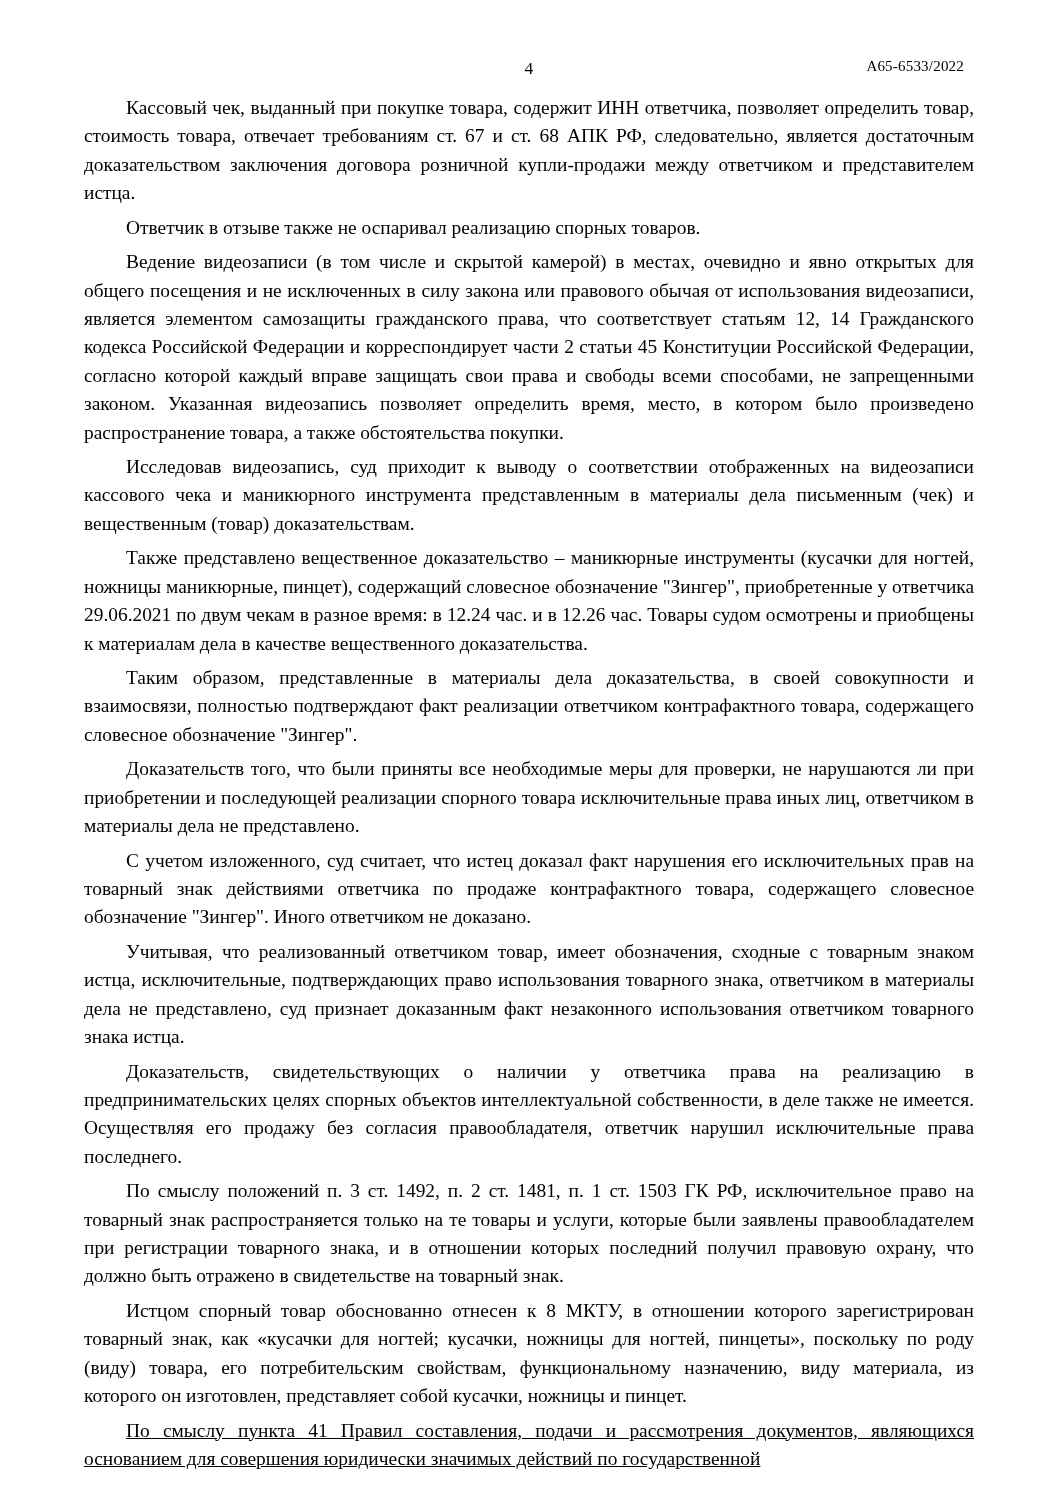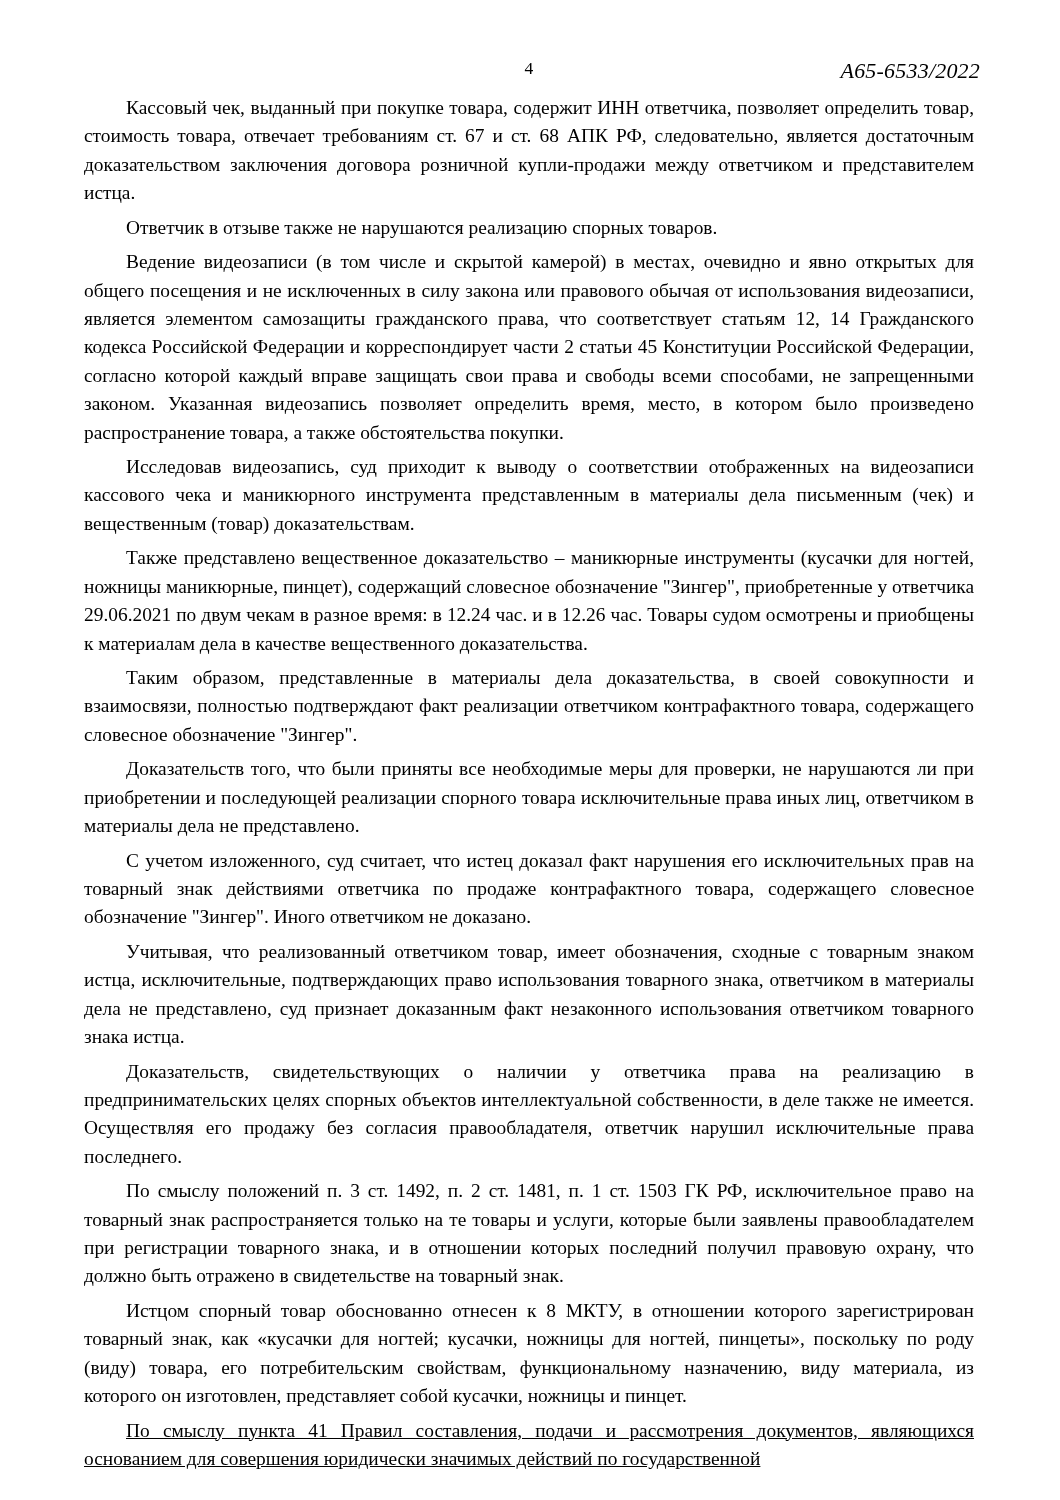--- a/index.html
+++ b/index.html
@@ -26,25 +26,24 @@
   .page-number {
     position: absolute;
     left: 50%;
     transform: translateX(-50%);
     top: 0;
     font-size: 17.5px;
     letter-spacing: 0.2px;
   }
   .case-number {
     position: absolute;
-    right: 0;
+    right: 16px;
     top: 0;
-    font-size: 22px;
+    font-size: 15px;
     letter-spacing: 0.2px;
-    font-style: italic;
   }
   .body-text {
     font-size: 19.4px;
     line-height: 1.465;
     text-align: justify;
     text-justify: inter-word;
     hyphens: none;
   }
   .body-text p {
     margin: 6px;
@@ -61,21 +60,21 @@
 
 <div class="page">
 
   <div class="header-row">
     <div class="page-number">4</div>
     <div class="case-number">А65-6533/2022</div>
   </div>
 
   <div class="body-text">
     <p>Кассовый чек, выданный при покупке товара, содержит ИНН ответчика, позволяет определить товар, стоимость товара, отвечает требованиям ст. 67 и ст. 68 АПК РФ, следовательно, является достаточным доказательством заключения договора розничной купли-продажи между ответчиком и представителем истца.</p>
-    <p>Ответчик в отзыве также не нарушаются реализацию спорных товаров.</p>
+    <p>Ответчик в отзыве также не оспаривал реализацию спорных товаров.</p>
     <p>Ведение видеозаписи (в том числе и скрытой камерой) в местах, очевидно и явно открытых для общего посещения и не исключенных в силу закона или правового обычая от использования видеозаписи, является элементом самозащиты гражданского права, что соответствует статьям 12, 14 Гражданского кодекса Российской Федерации и корреспондирует части 2 статьи 45 Конституции Российской Федерации, согласно которой каждый вправе защищать свои права и свободы всеми способами, не запрещенными законом. Указанная видеозапись позволяет определить время, место, в котором было произведено распространение товара, а также обстоятельства покупки.</p>
     <p>Исследовав видеозапись, суд приходит к выводу о соответствии отображенных на видеозаписи кассового чека и маникюрного инструмента представленным в материалы дела письменным (чек) и вещественным (товар) доказательствам.</p>
     <p>Также представлено вещественное доказательство – маникюрные инструменты (кусачки для ногтей, ножницы маникюрные, пинцет), содержащий словесное обозначение "Зингер", приобретенные у ответчика 29.06.2021 по двум чекам в разное время: в 12.24 час. и в 12.26 час. Товары судом осмотрены и приобщены к материалам дела в качестве вещественного доказательства.</p>
     <p>Таким образом, представленные в материалы дела доказательства, в своей совокупности и взаимосвязи, полностью подтверждают факт реализации ответчиком контрафактного товара, содержащего словесное обозначение "Зингер".</p>
     <p>Доказательств того, что были приняты все необходимые меры для проверки, не нарушаются ли при приобретении и последующей реализации спорного товара исключительные права иных лиц, ответчиком в материалы дела не представлено.</p>
     <p>С учетом изложенного, суд считает, что истец доказал факт нарушения его исключительных прав на товарный знак действиями ответчика по продаже контрафактного товара, содержащего словесное обозначение "Зингер". Иного ответчиком не доказано.</p>
     <p>Учитывая, что реализованный ответчиком товар, имеет обозначения, сходные с товарным знаком истца, исключительные, подтверждающих право использования товарного знака, ответчиком в материалы дела не представлено, суд признает доказанным факт незаконного использования ответчиком товарного знака истца.</p>
     <p>Доказательств, свидетельствующих о наличии у ответчика права на реализацию в предпринимательских целях спорных объектов интеллектуальной собственности, в деле также не имеется. Осуществляя его продажу без согласия правообладателя, ответчик нарушил исключительные права последнего.</p>
     <p>По смыслу положений п. 3 ст. 1492, п. 2 ст. 1481, п. 1 ст. 1503 ГК РФ, исключительное право на товарный знак распространяется только на те товары и услуги, которые были заявлены правообладателем при регистрации товарного знака, и в отношении которых последний получил правовую охрану, что должно быть отражено в свидетельстве на товарный знак.</p>
     <p>Истцом спорный товар обоснованно отнесен к 8 МКТУ, в отношении которого зарегистрирован товарный знак, как «кусачки для ногтей; кусачки, ножницы для ногтей, пинцеты», поскольку по роду (виду) товара, его потребительским свойствам, функциональному назначению, виду материала, из которого он изготовлен, представляет собой кусачки, ножницы и пинцет.</p>

